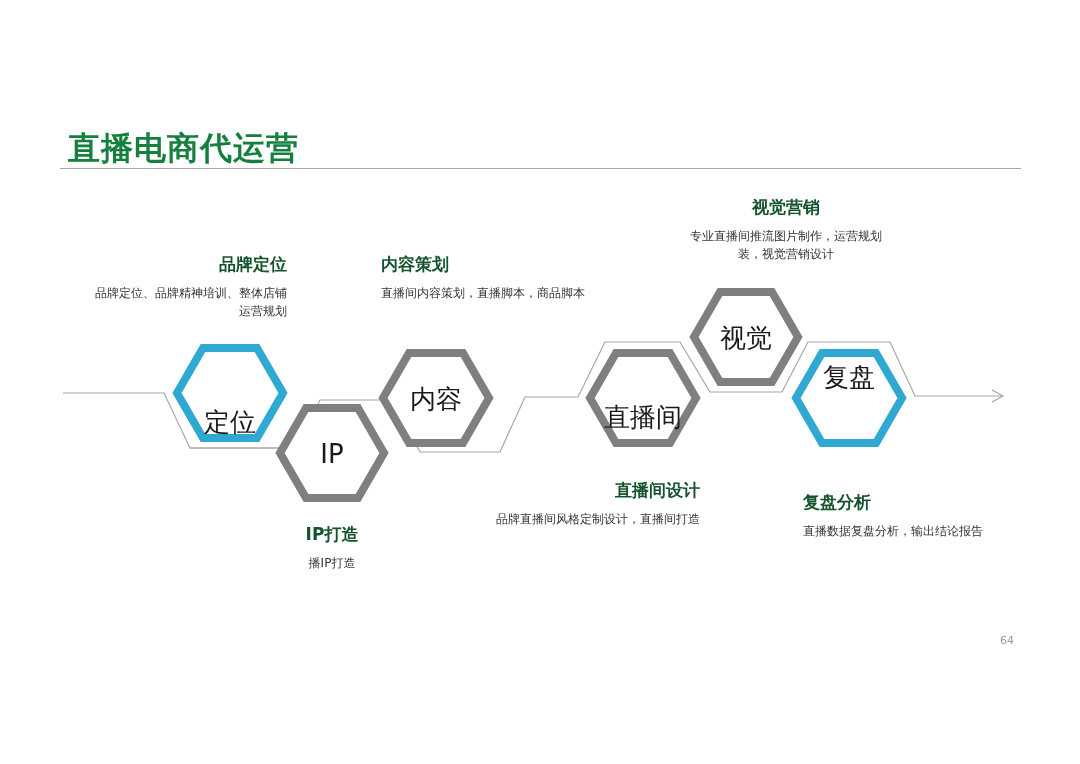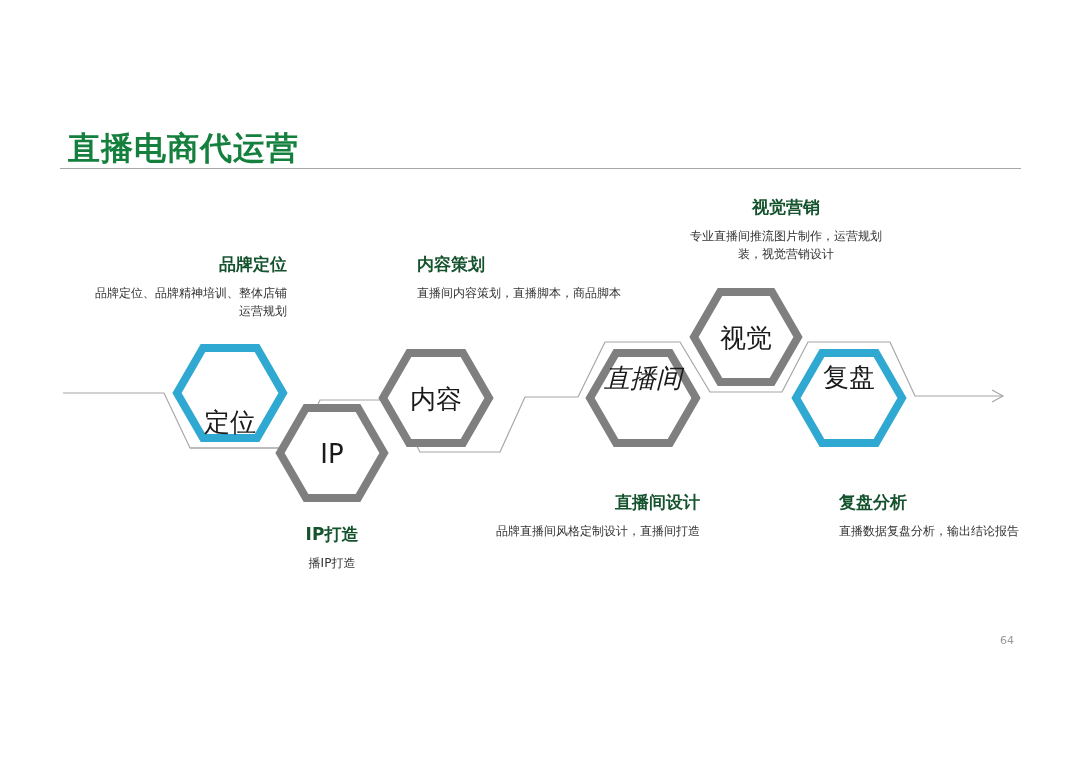--- a/index.html
+++ b/index.html
@@ -9,21 +9,21 @@
            letter-spacing:1px; color:#15803d; }
   .rule { position:absolute; left:60px; top:168px; width:961px; height:1px; background:#a6a6a6; }
   svg.diagram { position:absolute; left:0; top:0; }
   .hex-label { position:absolute; font-size:26px; color:#1a1a1a; text-align:center;
                transform:translate(-50%,-50%); white-space:nowrap; }
   .block { position:absolute; }
   .block .head { font-size:17px; font-weight:bold; color:#14532d; }
   .block .desc { font-size:12px; color:#333; line-height:18px; margin-top:8px; }
   .right { text-align:right; }
   .center { text-align:center; }
-  .left { text-align:left;margin-left:36px; }
+  .left { text-align:left; }
   .pagenum { position:absolute; left:1000px; top:634px; font-size:11px; color:#999; }
 </style>
 </head>
 <body>
 
 <div class="title">直播电商代运营</div>
 <div class="rule"></div>
 
 <svg class="diagram" width="1080" height="764" viewBox="0 0 1080 764">
 
@@ -46,21 +46,21 @@
   <polygon points="590,398 616,353 670,353 696,398 670,443 616,443" fill="#fff" stroke="#7f7f7f" stroke-width="8"></polygon>
 
   <polygon points="694,337 720,292 772,292 798,337 772,382 720,382" fill="#fff" stroke="#7f7f7f" stroke-width="8"></polygon>
 
   <polygon points="796,398 822,353 876,353 902,398 876,443 822,443" fill="#fff" stroke="#2fa9d2" stroke-width="8"></polygon>
 </svg>
 
 <div class="hex-label" style="left:230px; top:394px;margin-top:28px;">定位</div>
 <div class="hex-label" style="left:332px; top:454px;">IP</div>
 <div class="hex-label" style="left:436px; top:399px;">内容</div>
-<div class="hex-label" style="left:643px; top:378px;font-style:italic;">直播间</div>
+<div class="hex-label" style="left:643px; top:417px;">直播间</div>
 <div class="hex-label" style="left:746px; top:338px;">视觉</div>
 <div class="hex-label" style="left:849px; top:377px;">复盘</div>
 
 <div class="block right" style="right:793px; top:253px; width:230px;">
   <div class="head">品牌定位</div>
   <div class="desc">
     <div>品牌定位、品牌精神培训、整体店铺</div>
     <div>运营规划</div>
   </div>
 </div>
@@ -72,21 +72,21 @@
   </div>
 </div>
 
 <div class="block left" style="left:381px; top:253px; width:240px;">
   <div class="head">内容策划</div>
   <div class="desc">
     <div>直播间内容策划，直播脚本，商品脚本</div>
   </div>
 </div>
 
-<div class="block right" style="right:380px; top:491px; width:240px;font-family:Liberation Serif, serif;">
+<div class="block right" style="right:380px; top:479px; width:240px;font-family:Liberation Serif, serif;">
   <div class="head">直播间设计</div>
   <div class="desc">
     <div>品牌直播间风格定制设计，直播间打造</div>
   </div>
 </div>
 
 <div class="block center" style="left:659px; top:196px; width:254px;">
   <div class="head">视觉营销</div>
   <div class="desc">
     <div>专业直播间推流图片制作，运营规划</div>

